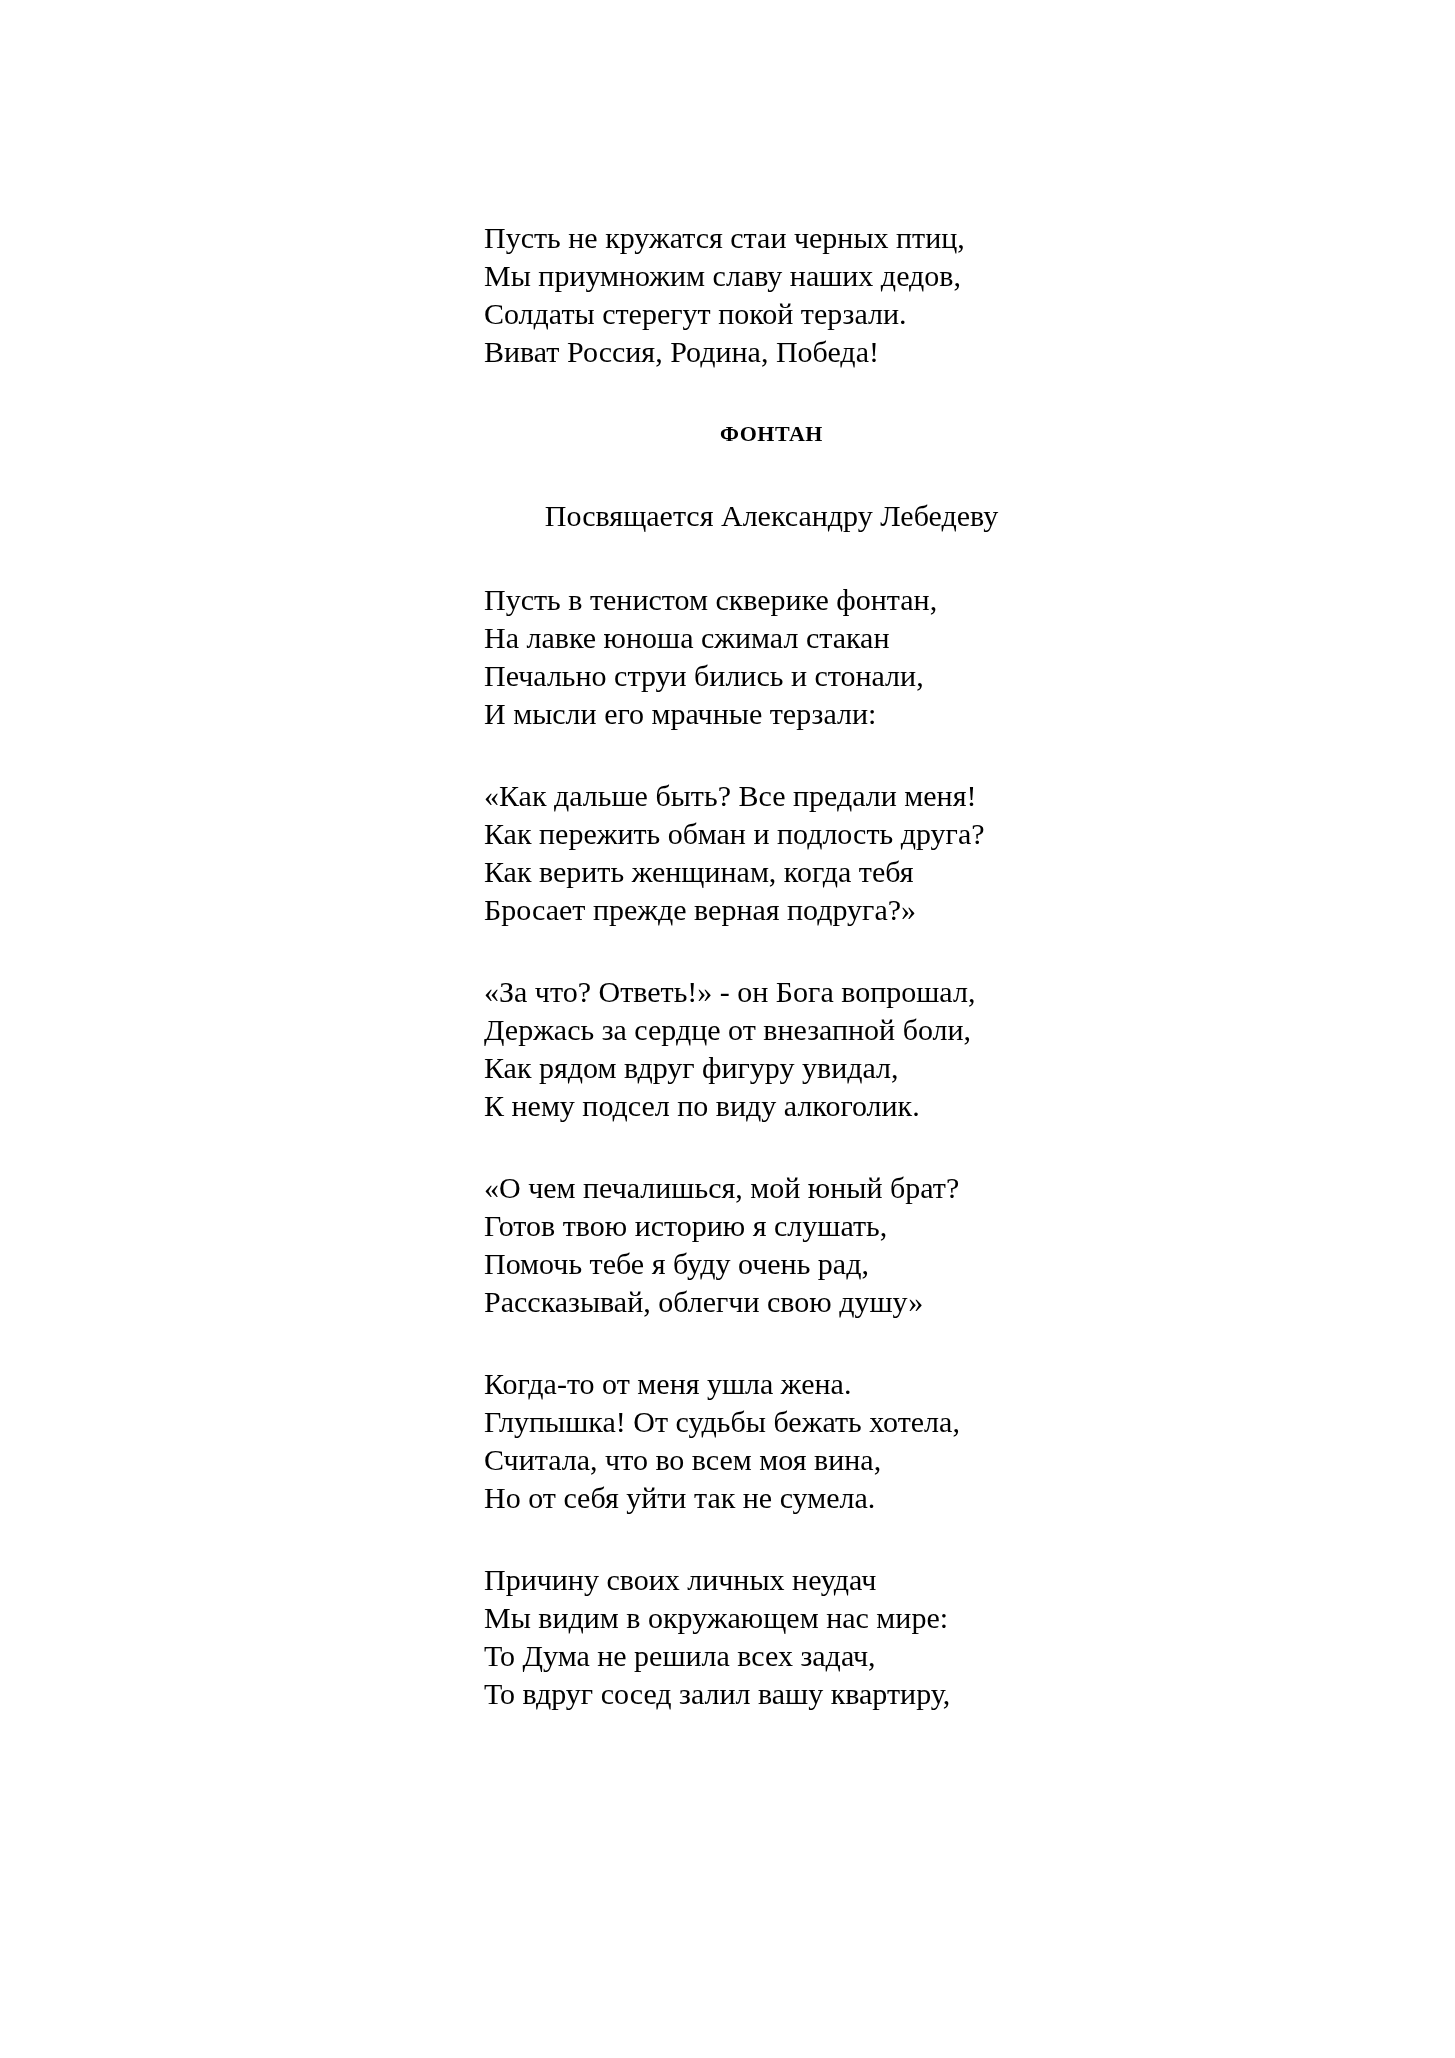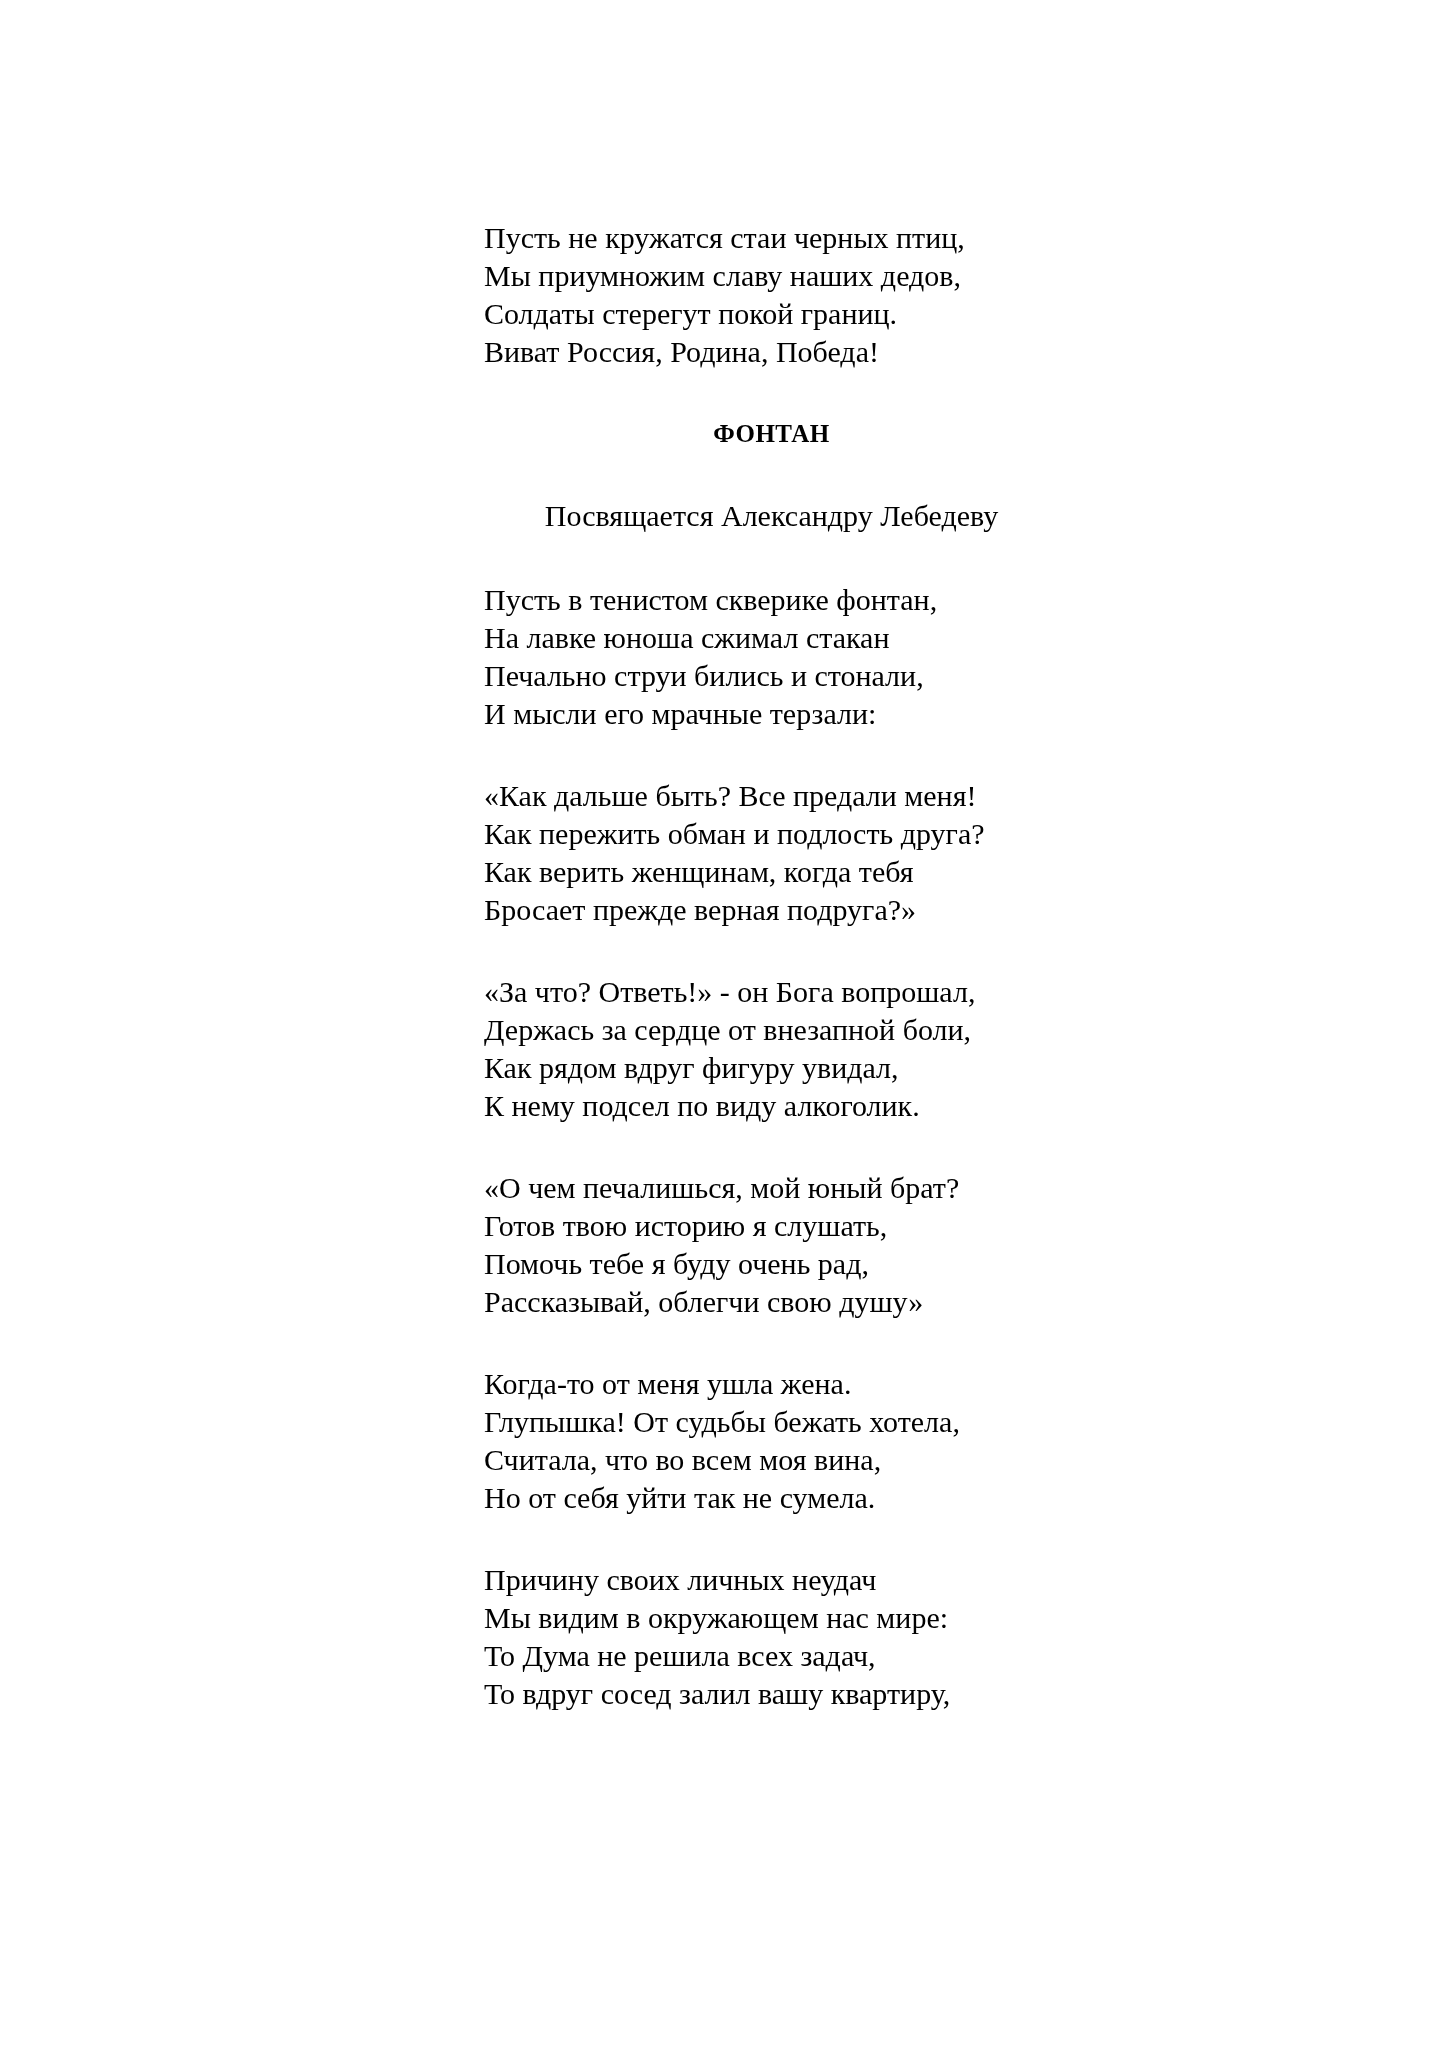--- a/index.html
+++ b/index.html
@@ -26,40 +26,40 @@
   }
   .stanza {
     margin: 0 0 44px 0;
   }
   .line {
     white-space: nowrap;
   }
   .poem-title {
     text-align: center;
     font-weight: bold;
-    font-size: 25px;
+    font-size: 22px;
     line-height: 38px;
     margin: 0 0 44px 0;
     letter-spacing: 0.5px;
   }
   .dedication {
     text-align: center;
     margin: 0 0 46px 0;
   }
 </style>
 </head>
 <body>
 
 <div class="page">
   <div class="poem">
 
     <div class="stanza">
       <div class="line">Пусть не кружатся стаи черных птиц,</div>
       <div class="line">Мы приумножим славу наших дедов,</div>
-      <div class="line">Солдаты стерегут покой границ.</div>
+      <div class="line">Солдаты стерегут покой терзали.</div>
       <div class="line">Виват Россия, Родина, Победа!</div>
     </div>
 
     <div class="poem-title">ФОНТАН</div>
 
     <div class="dedication">Посвящается Александру Лебедеву</div>
 
     <div class="stanza">
       <div class="line">Пусть в тенистом скверике фонтан,</div>
       <div class="line">На лавке юноша сжимал стакан</div>

